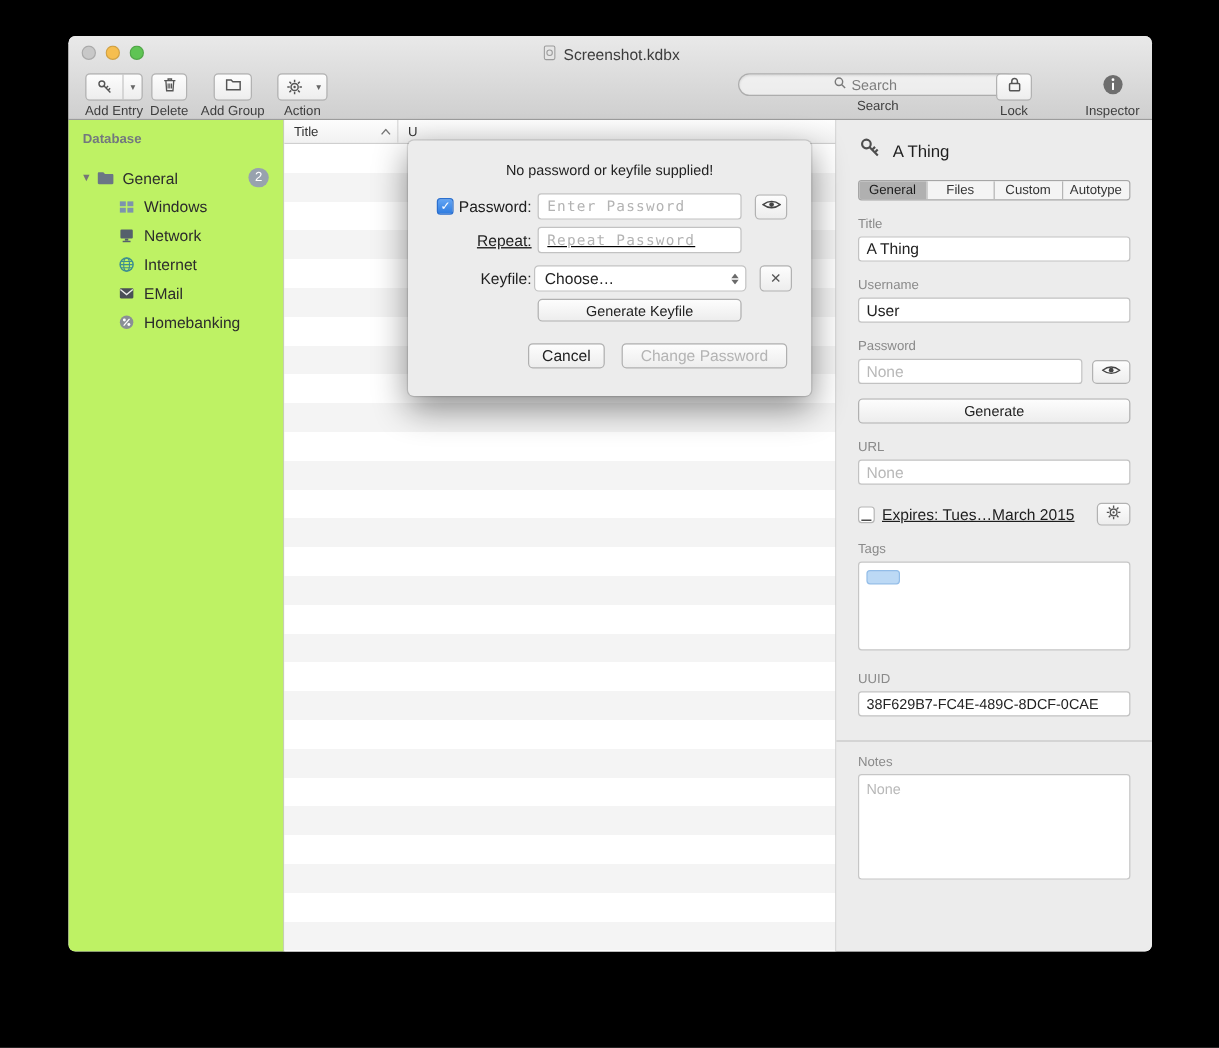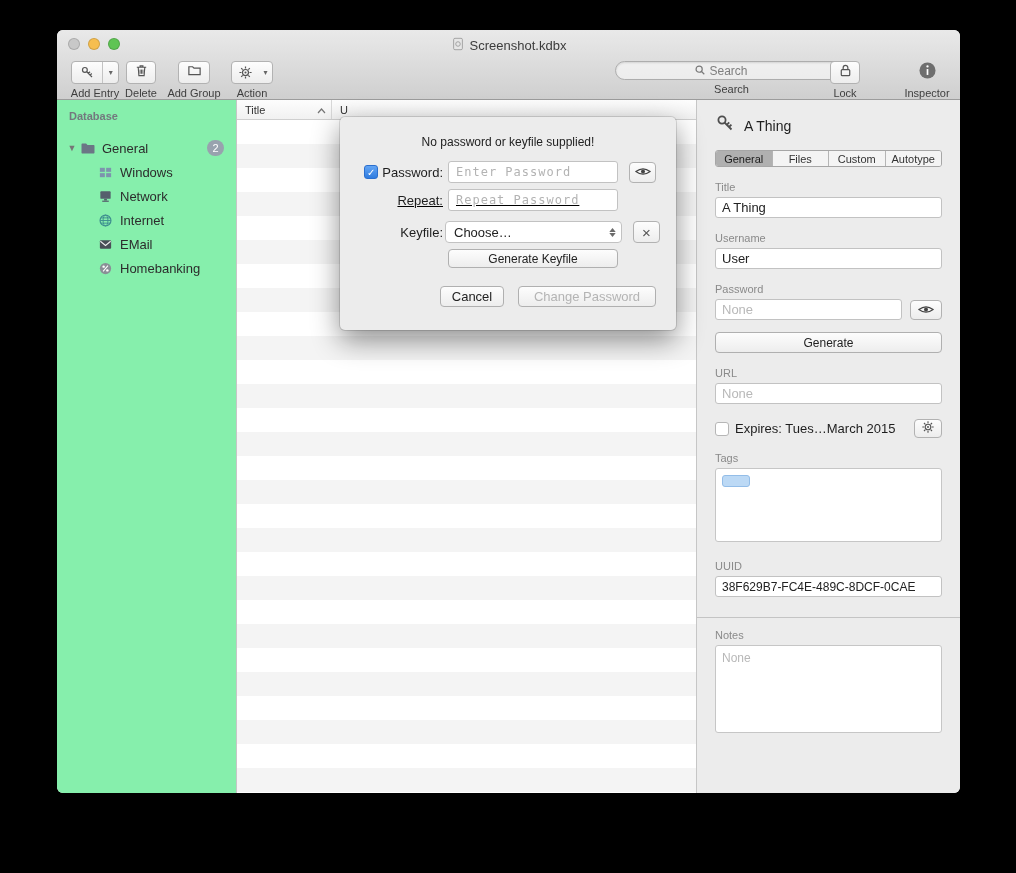--- a/index.html
+++ b/index.html
@@ -31,21 +31,21 @@
 
   .searchfield { width:233px; height:19px; border-radius:10px; background:rgba(255,255,255,.55);
                  border:1px solid #adadad; box-shadow:inset 0 1px 2px rgba(0,0,0,.12);
                  display:flex; align-items:center; justify-content:center; gap:4px; }
   .searchfield input { border:none; outline:none; background:transparent; width:60px;
                        font-size:12px; color:#444; font-family:"Liberation Sans",sans-serif; }
   .searchfield input::placeholder { color:#7e7e7e; }
 
   
   .sidebar { position:absolute; top:70px; left:0; width:180px; bottom:0;
-             background:#86efac; border-right:1px solid #c6c6c6; }
+             background:#bef264; border-right:1px solid #c6c6c6; }
   .sb-header { margin:10px 0 0 12px; font-size:11px; font-weight:bold; color:#73787e; }
   .sb-tree { margin-top:14px; }
   .sb-row { height:24px; display:flex; align-items:center; font-size:13px; color:#2c2c2c; }
   .sb-row.root { padding-left:8px; }
   .sb-row.child { padding-left:40px; }
   .disclosure { width:14px; font-size:9px; color:#767676; text-align:center; }
   .sb-icon { width:17px; height:17px; margin-right:6px; display:flex; align-items:center; justify-content:center; }
   .sb-spacer { flex:1; }
   .badge { min-width:17px; height:16px; padding:0 5px; margin-right:12px; border-radius:9px;
            background:#98a2ae; color:#fff; font-size:11px; line-height:16px; text-align:center; }
@@ -99,21 +99,21 @@
   .segment.selected { background:#b0b0b0; color:#1c1c1c; }
   .i-label { margin-top:14px; font-size:11px; color:#8a8a8a; }
   .i-field { width:100%; height:21px; margin-top:4px; background:#fff; border:1px solid #c2c2c2;
              border-radius:3px; padding:0 6px; font-size:13px; color:#222; outline:none;
              font-family:"Liberation Sans",sans-serif; }
   .i-field::placeholder { color:#b8b8b8; }
   .i-fieldrow { display:flex; align-items:center; gap:8px; margin-top:4px; }
   .i-fieldrow .i-field { margin-top:0; flex:1; }
   .i-eye { width:32px; height:20px; flex:none; }
   .i-generate { margin-top:12px; width:100%; height:21px; font-size:12px; }
-  .i-expires { margin-top:15px; display:flex; align-items:center; gap:6px; font-size:13px; color:#1e1e1e; }
+  .i-expires { margin-top:15px; display:flex; align-items:center; gap:6px; font-size:13px; color:#1e1e1e;text-decoration:underline; }
   .i-expires .gear-btn { width:28px; height:19px; margin-left:auto; }
   .box { width:100%; background:#fff; border:1px solid #c6c6c6; border-radius:3px; }
   .tagsbox { margin-top:4px; height:74px; padding:6px; }
   .tagpill { width:28px; height:12px; border-radius:3px; background:#bcd9f5; border:1px solid #93bde8; }
   .mono { font-family:Liberation Sans, sans-serif; font-size:12px; letter-spacing:0; }
   .i-divider { margin:20px -18px 0 -18px; border-top:1px solid #c4c4c4; }
   .notesbox { margin-top:4px; height:88px; resize:none; padding:5px 6px; font-size:12px; color:#222;
               outline:none; font-family:"Liberation Sans",sans-serif; }
   .notesbox::placeholder { color:#b8b8b8; }
 </style>

